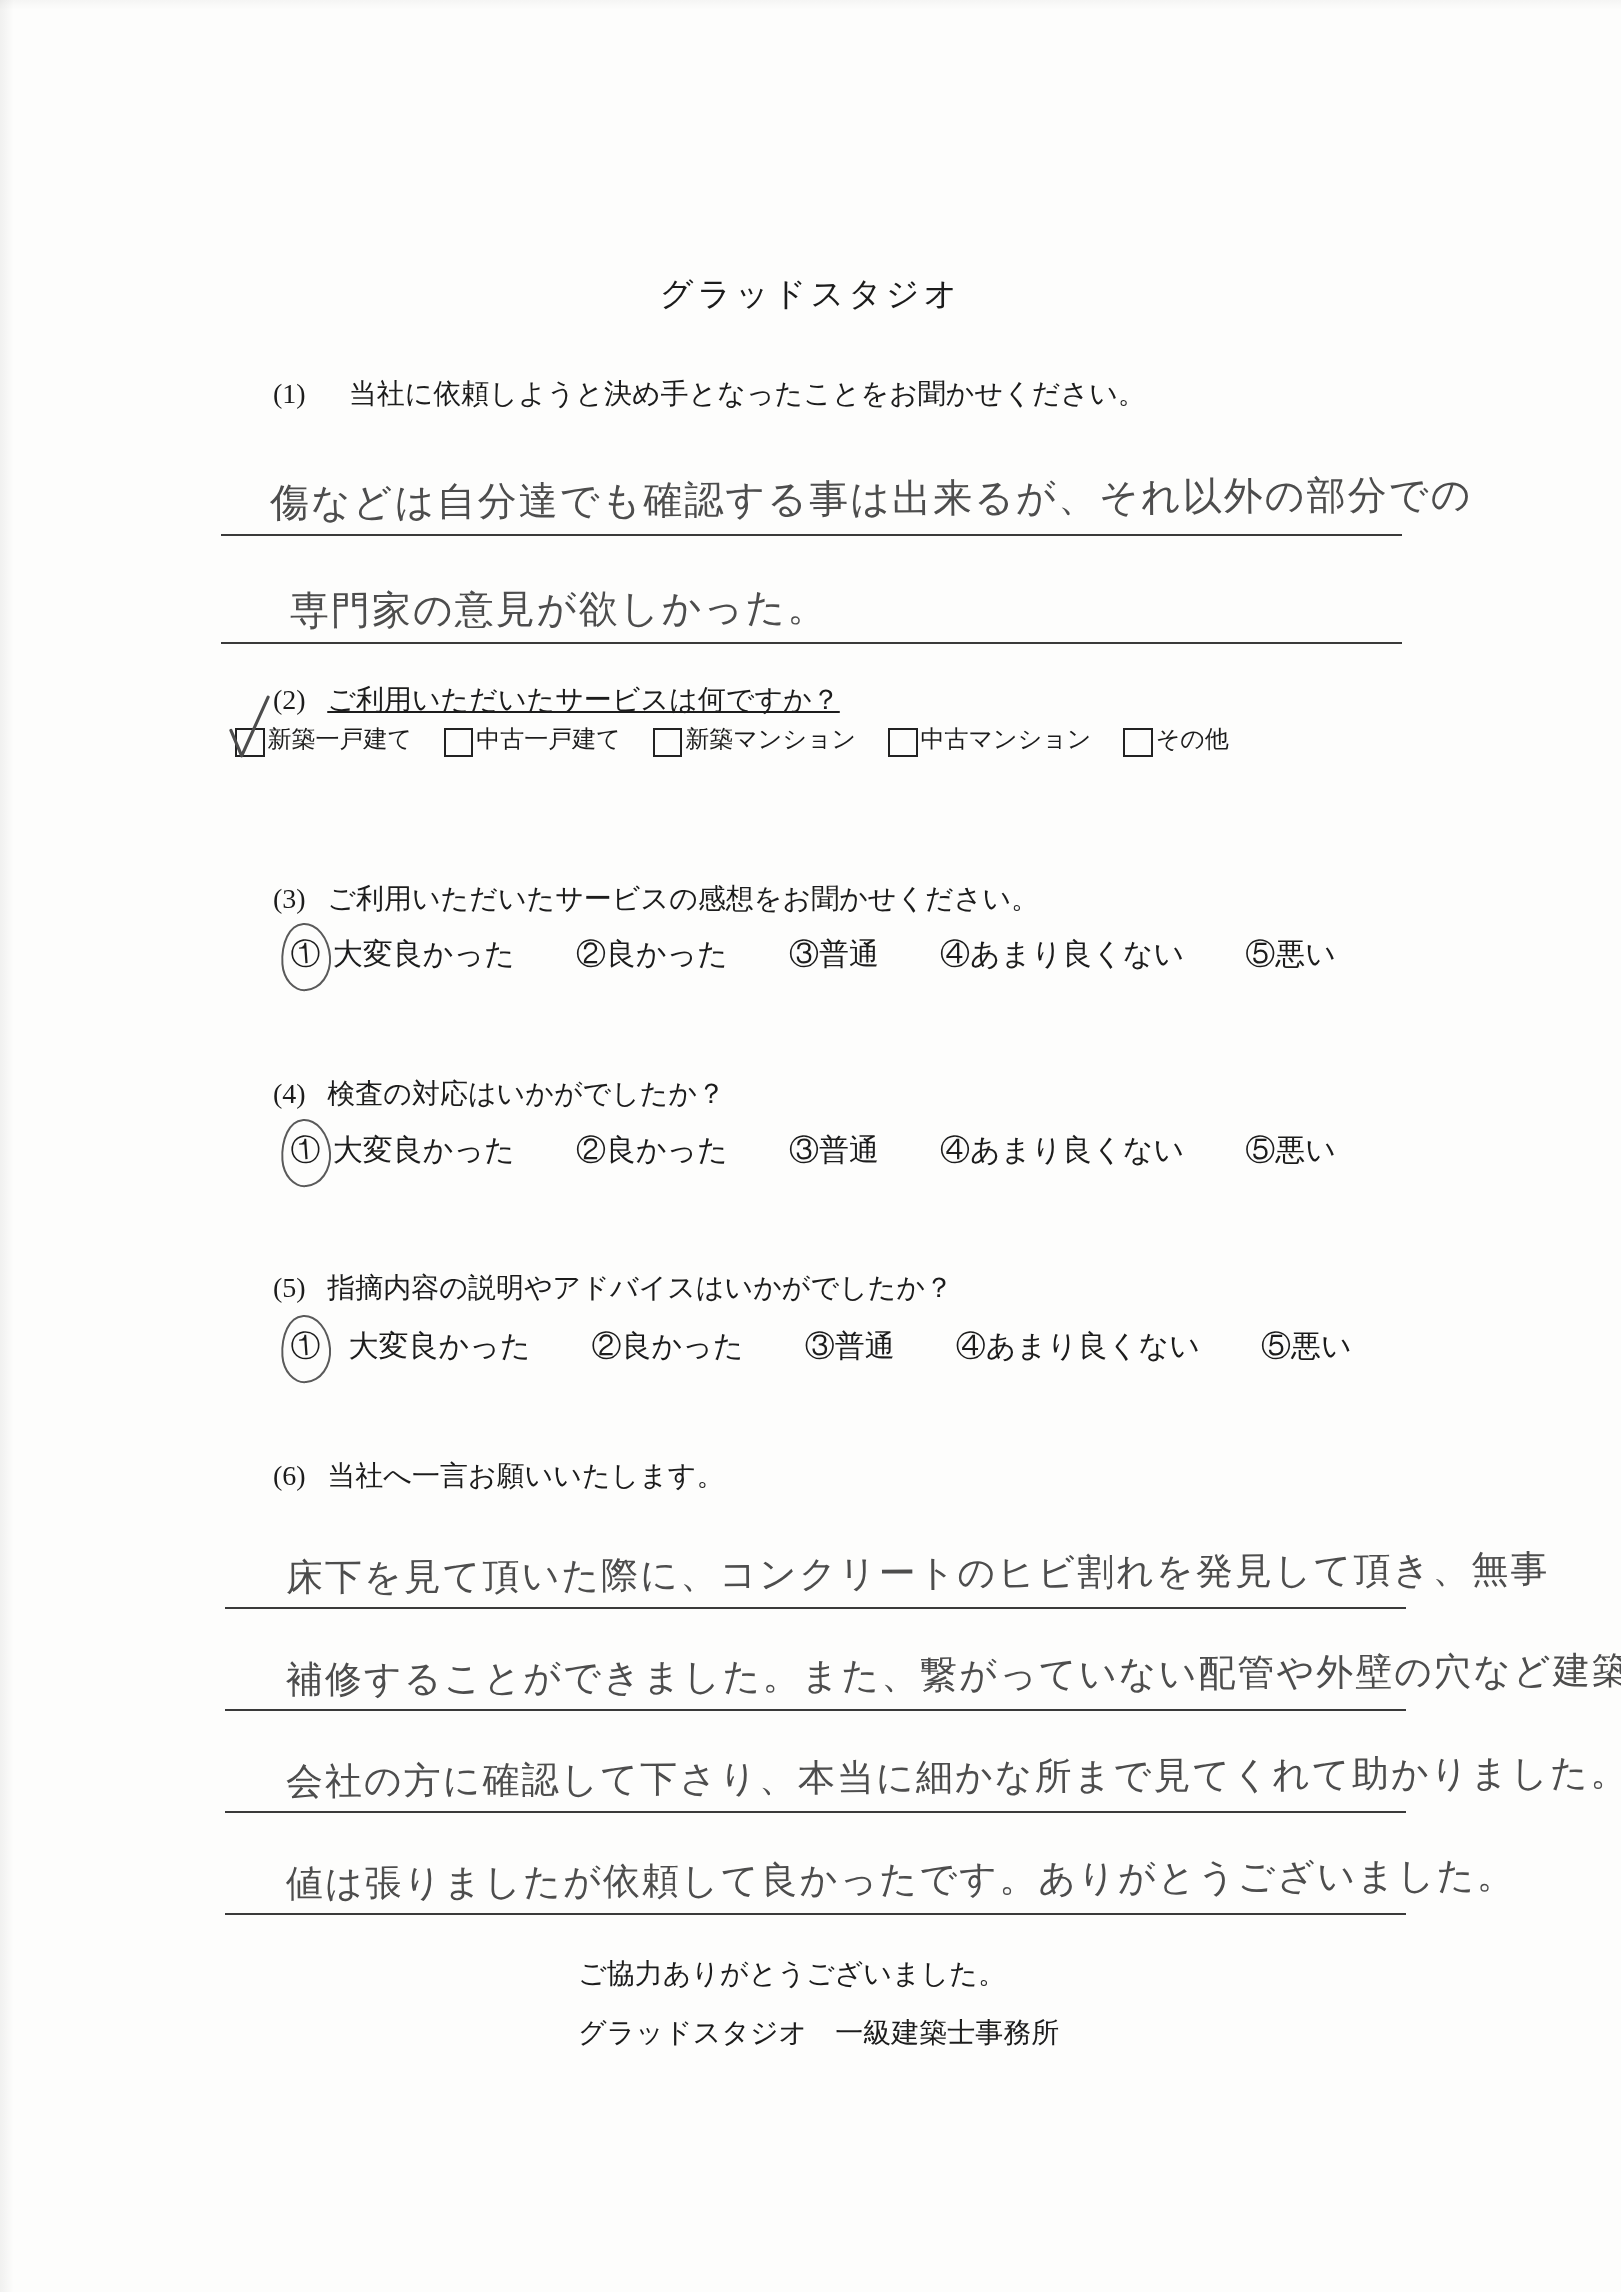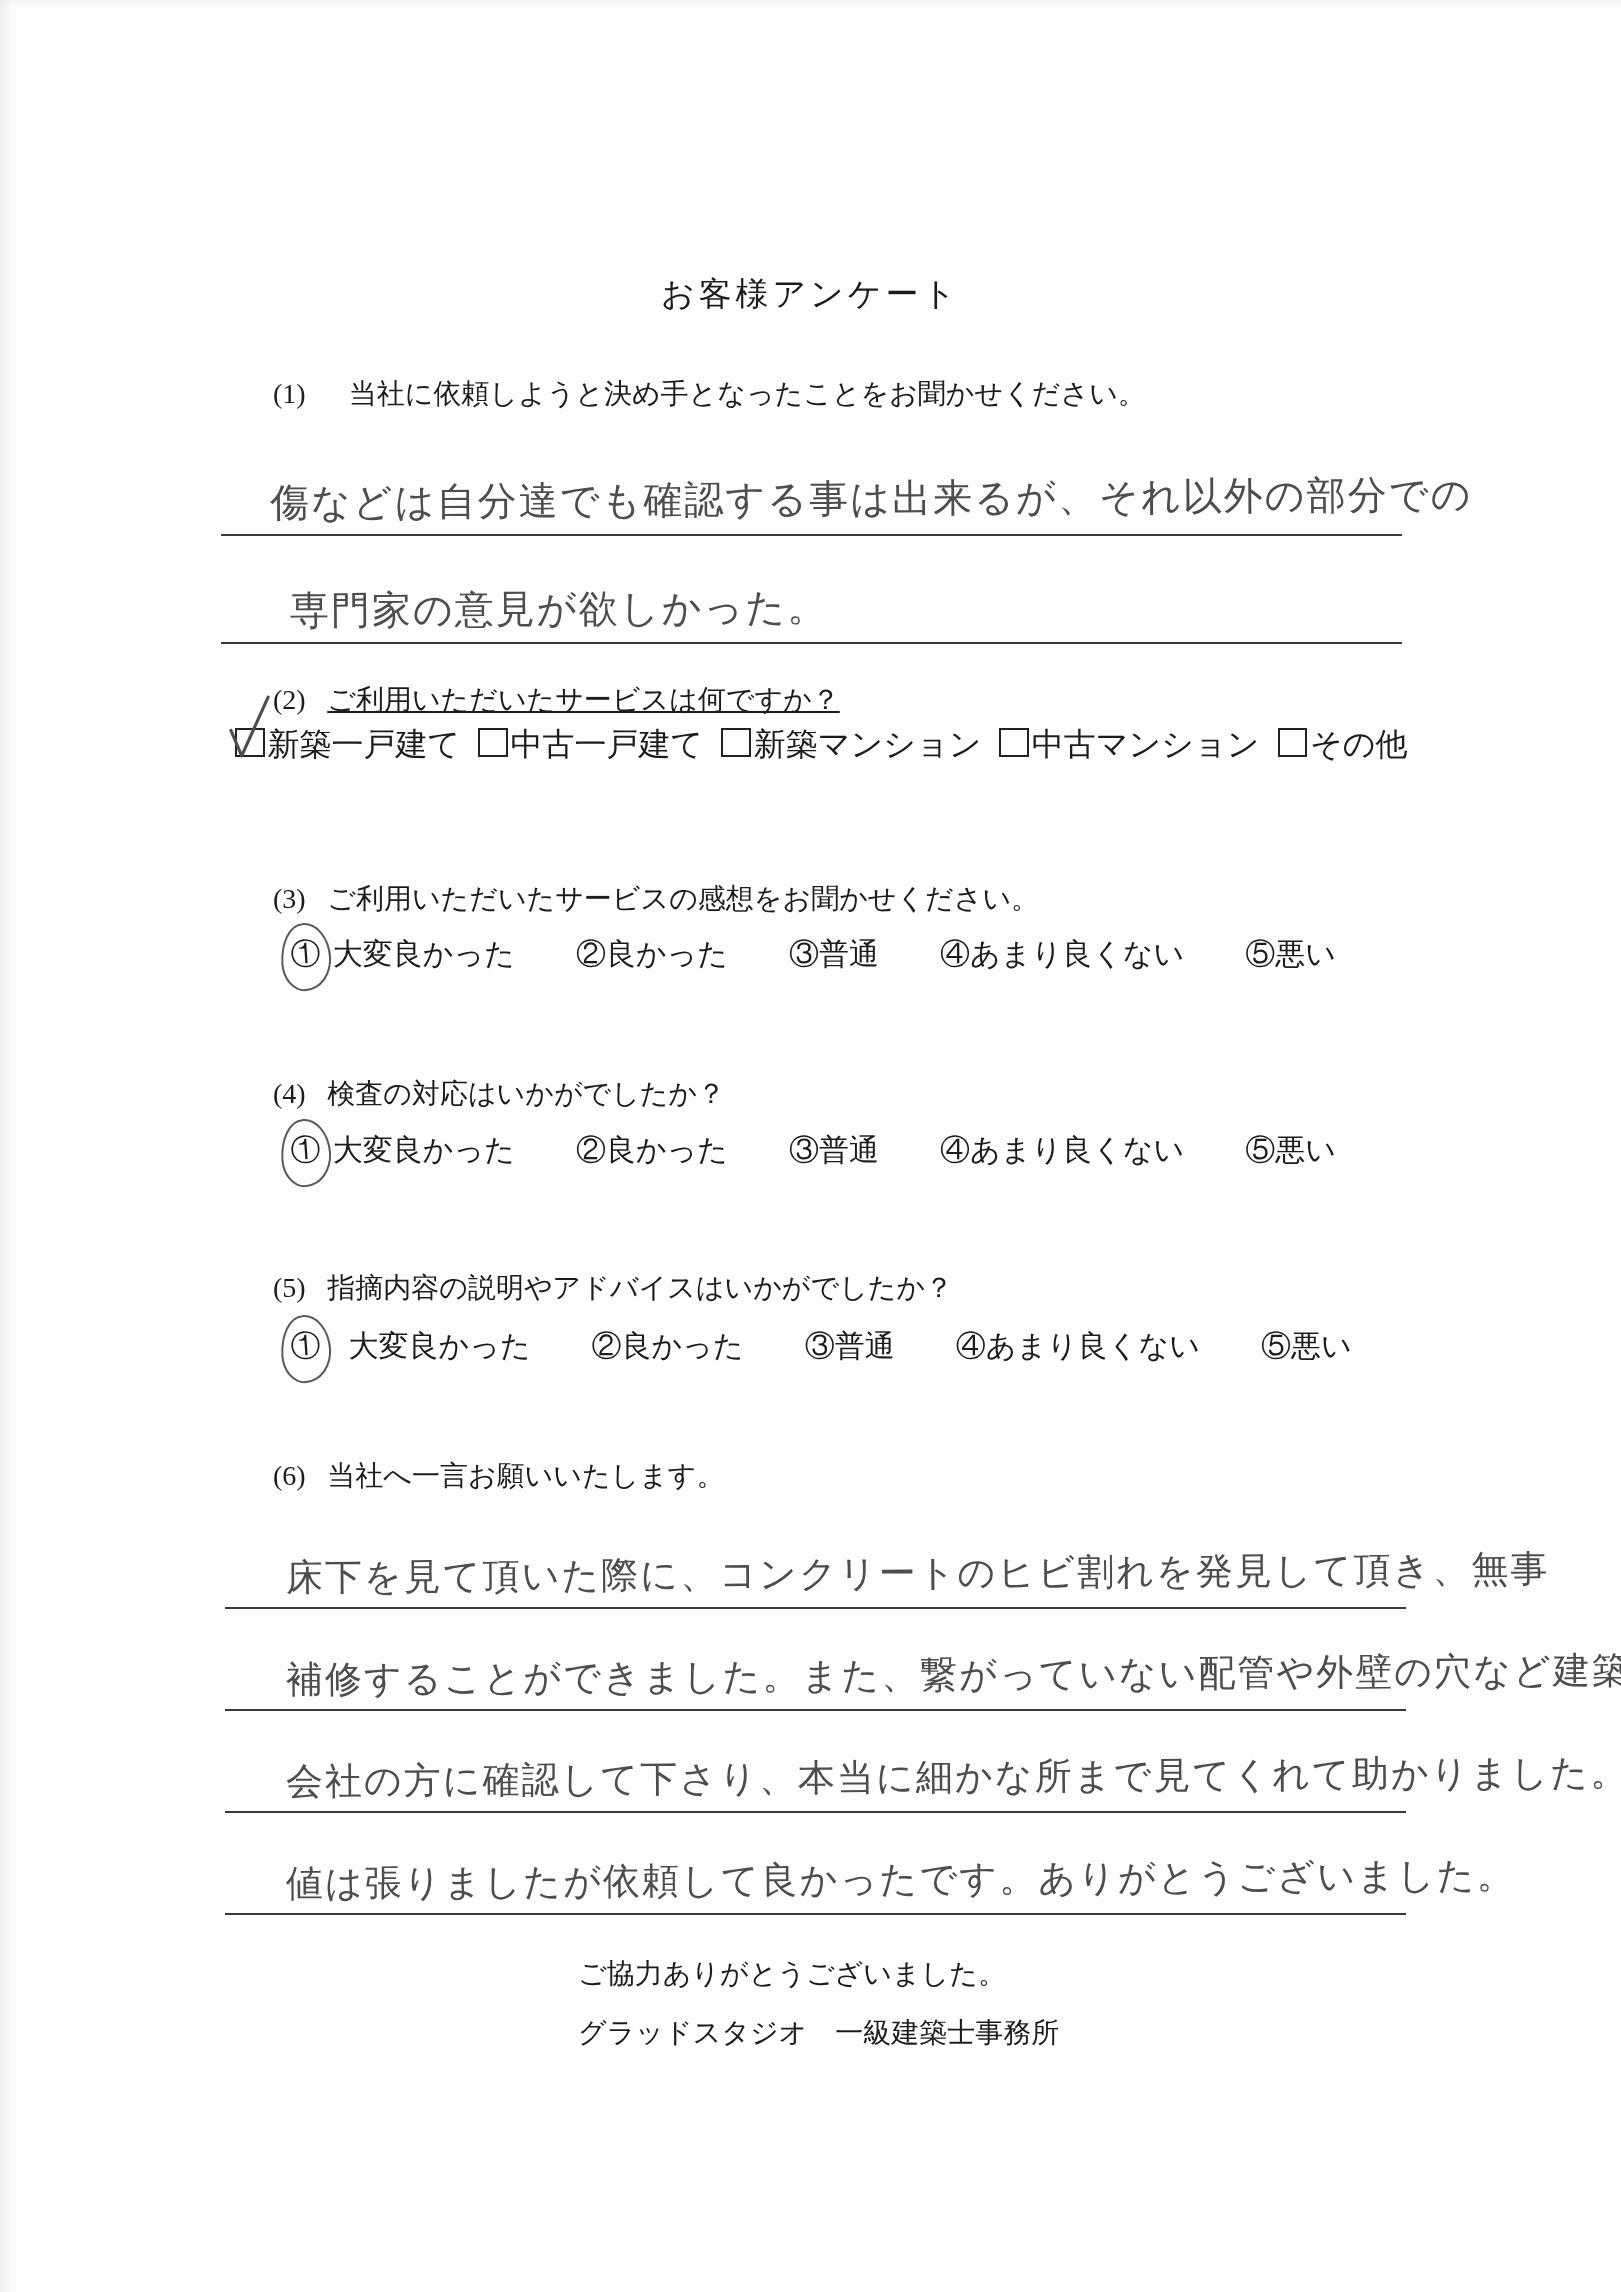--- a/index.html
+++ b/index.html
@@ -29,21 +29,21 @@
     font-size:39px;color:#4d4d4d;letter-spacing:2px;white-space:nowrap;margin-top:32px;
   }
   .ansline .hw{
     position:absolute;bottom:3.9px;left:49px;
     transform:rotate(-0.4deg);transform-origin:left bottom;
   }
   .q6line .hw{left:61px;font-size:37px;}
   
   .cbrow{
     position:absolute;left:235px;top:723px;
-    display:flex;gap:18px;font-size:32px;white-space:nowrap;align-items:flex-start;
+    display:flex;gap:32px;font-size:24px;white-space:nowrap;align-items:flex-start;
   }
   .cbitem{display:flex;align-items:flex-start;}
   .cbbox{
     position:relative;display:inline-block;flex:0 0 auto;
     width:25.5px;height:25.5px;margin-top:4.9px;margin-right:2.9px;
     border:2px solid #222;
   }
   .checkwrap{display:none;position:absolute;left:-9.8px;top:-37px;pointer-events:none;}
   .checkwrap.show{display:block;}
   
@@ -61,21 +61,21 @@
     transform:rotate(-4deg);
   }
   .raterow-q5 .opt:first-child .lbl{margin-left:15.7px;}
   .footer-line{position:absolute;left:578px;font-size:28px;white-space:nowrap;}
 </style>
 </head>
 <body>
 
 <div class="page">
 
-  <div class="title printed">お客様アンケート</div>
+  <div class="title printed">グラッドスタジオ</div>
 
   <div class="question" style="top:375px;">
     <span class="qno q1-gap">(1)</span><span>当社に依頼しようと決め手となったことをお聞かせください。</span>
   </div>
   <div class="ansline" style="top:437px;">
     <span class="hw">傷などは自分達でも確認する事は出来るが、それ以外の部分での</span>
   </div>
   <div class="ansline" style="top:545px;">
     <span class="hw" style="left:69px;">専門家の意見が欲しかった。</span>
   </div>

